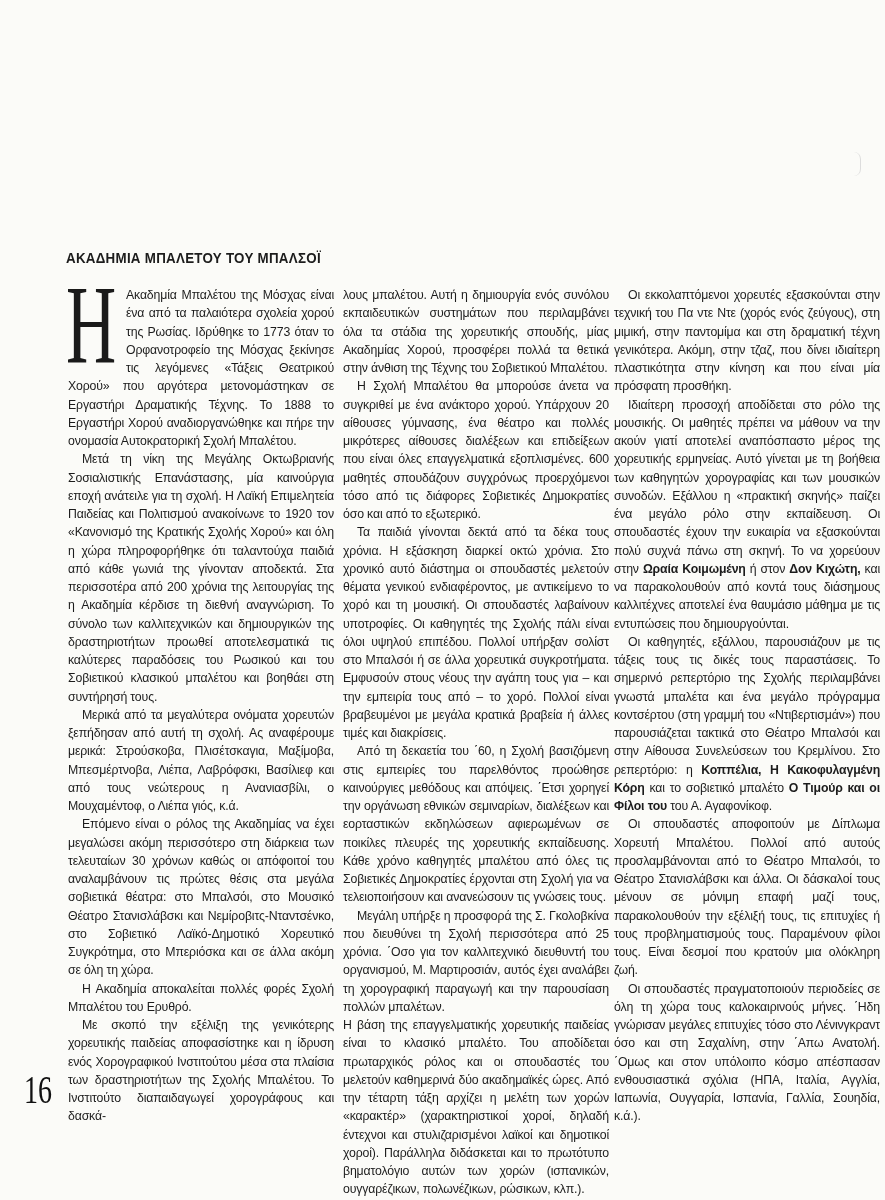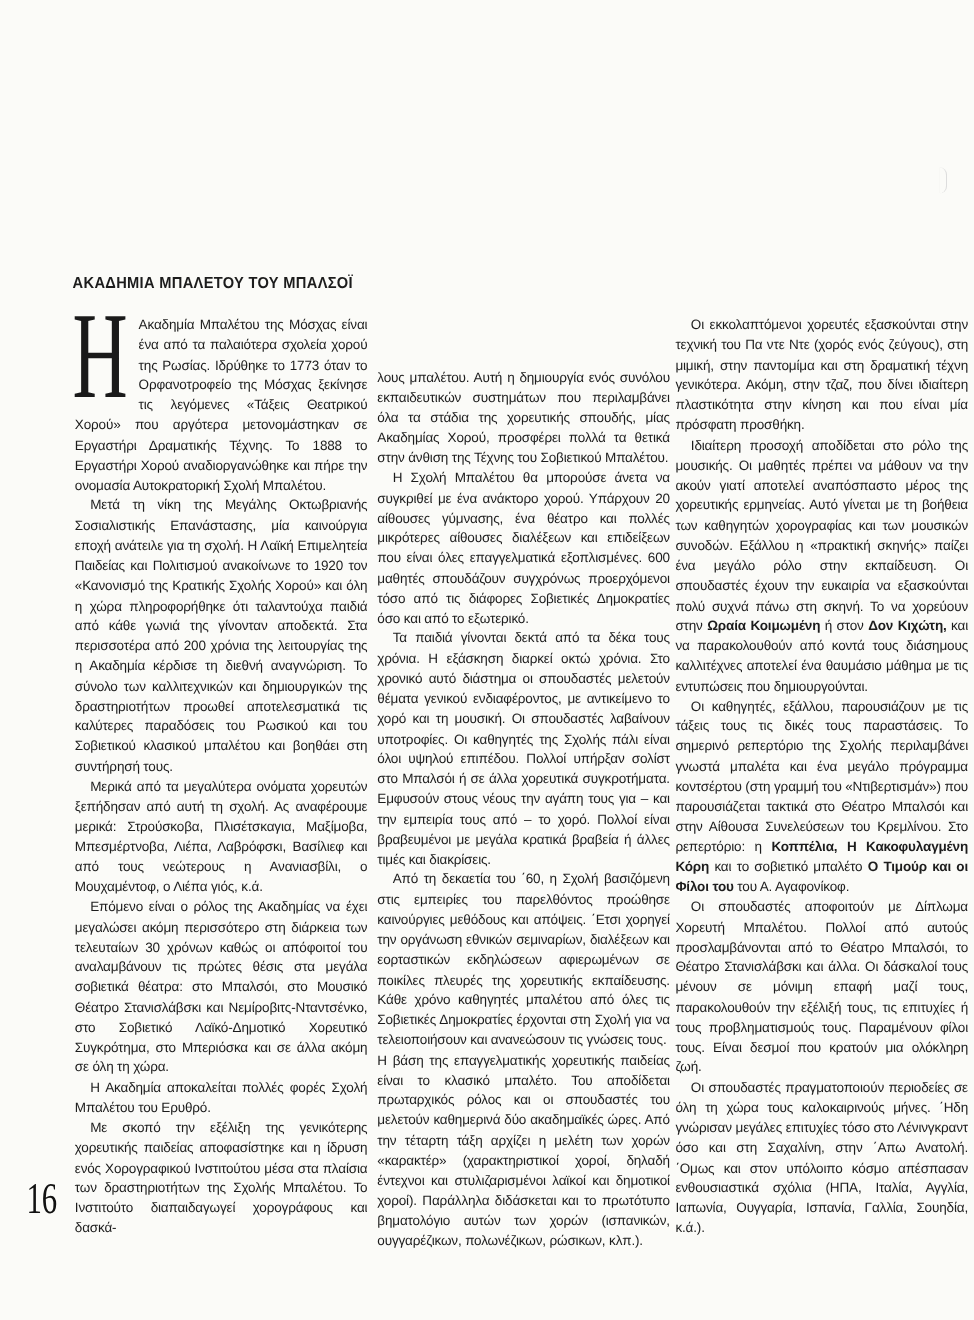--- a/index.html
+++ b/index.html
@@ -20,21 +20,21 @@
   }
   .col {
     position: absolute; top: 286px; width: 266px;
     font-size: 12.3px; line-height: 18.25px;
     text-align: justify; hyphens: manual;
     letter-spacing: -0.15px;
   }
   .col p { margin: 0; text-indent: 14px; }
   .col p.noindent { text-indent: 0; }
   .col1 { left: 52px; }
-  .col2 { left: 327px; margin-top: 48px; }
+  .col2 { left: 327px; }
   .col3 { left: 598px; }
   .dropcap {
     float: left;
     font-family: "Liberation Serif", "DejaVu Serif", serif;
     font-size: 112px; line-height: 84px;
     height: 88px;
     margin: -4px 12px 0 -2px;
     color: #1a1a1a;
     transform: scaleX(0.62); transform-origin: left top;
     width: 48px;
@@ -68,20 +68,21 @@
     <p>Επόμενο είναι ο ρόλος της Ακαδημίας να έχει μεγαλώσει ακόμη περισσότερο στη διάρκεια των τελευταίων 30 χρόνων καθώς οι απόφοιτοί του αναλαμβάνουν τις πρώτες θέσις στα μεγάλα σοβιετικά θέατρα: στο Μπαλσόι, στο Μουσικό Θέατρο Στανισλάβσκι και Νεμίροβιτς-Νταντσένκο, στο Σοβιετικό Λαϊκό-Δημοτικό Χορευτικό Συγκρότημα, στο Μπεριόσκα και σε άλλα ακόμη σε όλη τη χώρα.</p>
     <p>Η Ακαδημία αποκαλείται πολλές φορές Σχολή Μπαλέτου του Ερυθρό.</p>
     <p>Με σκοπό την εξέλιξη της γενικότερης χορευτικής παιδείας αποφασίστηκε και η ίδρυση ενός Χορογραφικού Ινστιτούτου μέσα στα πλαίσια των δραστηριοτήτων της Σχολής Μπαλέτου. Το Ινστιτούτο διαπαιδαγωγεί χορογράφους και δασκά-</p>
   </div>
 
   <div class="col col2">
     <p class="noindent">λους μπαλέτου. Αυτή η δημιουργία ενός συνόλου εκπαιδευτικών συστημάτων που περιλαμβάνει όλα τα στάδια της χορευτικής σπουδής, μίας Ακαδημίας Χορού, προσφέρει πολλά τα θετικά στην άνθιση της Τέχνης του Σοβιετικού Μπαλέτου.</p>
     <p>Η Σχολή Μπαλέτου θα μπορούσε άνετα να συγκριθεί με ένα ανάκτορο χορού. Υπάρχουν 20 αίθουσες γύμνασης, ένα θέατρο και πολλές μικρότερες αίθουσες διαλέξεων και επιδείξεων που είναι όλες επαγγελματικά εξοπλισμένες. 600 μαθητές σπουδάζουν συγχρόνως προερχόμενοι τόσο από τις διάφορες Σοβιετικές Δημοκρατίες όσο και από το εξωτερικό.</p>
     <p>Τα παιδιά γίνονται δεκτά από τα δέκα τους χρόνια. Η εξάσκηση διαρκεί οκτώ χρόνια. Στο χρονικό αυτό διάστημα οι σπουδαστές μελετούν θέματα γενικού ενδιαφέροντος, με αντικείμενο το χορό και τη μουσική. Οι σπουδαστές λαβαίνουν υποτροφίες. Οι καθηγητές της Σχολής πάλι είναι όλοι υψηλού επιπέδου. Πολλοί υπήρξαν σολίστ στο Μπαλσόι ή σε άλλα χορευτικά συγκροτήματα. Εμφυσούν στους νέους την αγάπη τους για – και την εμπειρία τους από – το χορό. Πολλοί είναι βραβευμένοι με μεγάλα κρατικά βραβεία ή άλλες τιμές και διακρίσεις.</p>
     <p>Από τη δεκαετία του ΄60, η Σχολή βασιζόμενη στις εμπειρίες του παρελθόντος προώθησε καινούργιες μεθόδους και απόψεις. ΄Ετσι χορηγεί την οργάνωση εθνικών σεμιναρίων, διαλέξεων και εορταστικών εκδηλώσεων αφιερωμένων σε ποικίλες πλευρές της χορευτικής εκπαίδευσης. Κάθε χρόνο καθηγητές μπαλέτου από όλες τις Σοβιετικές Δημοκρατίες έρχονται στη Σχολή για να τελειοποιήσουν και ανανεώσουν τις γνώσεις τους.</p>
+    <p>Μεγάλη υπήρξε η προσφορά της Σ. Γκολοβκίνα που διευθύνει τη Σχολή περισσότερα από 25 χρόνια. ΄Οσο για τον καλλιτεχνικό διευθυντή του οργανισμού, Μ. Μαρτιροσιάν, αυτός έχει αναλάβει τη χορογραφική παραγωγή και την παρουσίαση πολλών μπαλέτων.</p>
     <p class="noindent">Η βάση της επαγγελματικής χορευτικής παιδείας είναι το κλασικό μπαλέτο. Του αποδίδεται πρωταρχικός ρόλος και οι σπουδαστές του μελετούν καθημερινά δύο ακαδημαϊκές ώρες. Από την τέταρτη τάξη αρχίζει η μελέτη των χορών «καρακτέρ» (χαρακτηριστικοί χοροί, δηλαδή έντεχνοι και στυλιζαρισμένοι λαϊκοί και δημοτικοί χοροί). Παράλληλα διδάσκεται και το πρωτότυπο βηματολόγιο αυτών των χορών (ισπανικών, ουγγαρέζικων, πολωνέζικων, ρώσικων, κλπ.).</p>
   </div>
 
   <div class="col col3">
     <p>Οι εκκολαπτόμενοι χορευτές εξασκούνται στην τεχνική του Πα ντε Ντε (χορός ενός ζεύγους), στη μιμική, στην παντομίμα και στη δραματική τέχνη γενικότερα. Ακόμη, στην τζαζ, που δίνει ιδιαίτερη πλαστικότητα στην κίνηση και που είναι μία πρόσφατη προσθήκη.</p>
     <p><span>Ιδιαίτερη προσοχή αποδίδεται στο ρόλο της μουσικής. Οι μαθητές πρέπει να μάθουν να την ακούν γιατί αποτελεί αναπόσπαστο μέρος της χορευτικής ερμηνείας. Αυτό γίνεται με τη βοήθεια των καθηγητών χορογραφίας και των μουσικών συνοδών. Εξάλλου η «πρακτική σκηνής» παίζει ένα μεγάλο ρόλο στην εκπαίδευση. Οι σπουδαστές έχουν την ευκαιρία να εξασκούνται πολύ συχνά πάνω στη σκηνή. Το να χορεύουν στην </span><b>Ωραία Κοιμωμένη</b><span> ή στον </span><b>Δον Κιχώτη,</b><span> και να παρακολουθούν από κοντά τους διάσημους καλλιτέχνες αποτελεί ένα θαυμάσιο μάθημα με τις εντυπώσεις που δημιουργούνται.</span></p>
     <p><span>Οι καθηγητές, εξάλλου, παρουσιάζουν με τις τάξεις τους τις δικές τους παραστάσεις. Το σημερινό ρεπερτόριο της Σχολής περιλαμβάνει γνωστά μπαλέτα και ένα μεγάλο πρόγραμμα κοντσέρτου (στη γραμμή του «Ντιβερτισμάν») που παρουσιάζεται τακτικά στο Θέατρο Μπαλσόι και στην Αίθουσα Συνελεύσεων του Κρεμλίνου. Στο ρεπερτόριο: η </span><b>Κοππέλια, Η Κακοφυλαγμένη Κόρη</b><span> και το σοβιετικό μπαλέτο </span><b>Ο Τιμούρ και οι Φίλοι του</b><span> του Α. Αγαφονίκοφ.</span></p>
     <p>Οι σπουδαστές αποφοιτούν με Δίπλωμα Χορευτή Μπαλέτου. Πολλοί από αυτούς προσλαμβάνονται από το Θέατρο Μπαλσόι, το Θέατρο Στανισλάβσκι και άλλα. Οι δάσκαλοί τους μένουν σε μόνιμη επαφή μαζί τους, παρακολουθούν την εξέλιξή τους, τις επιτυχίες ή τους προβληματισμούς τους. Παραμένουν φίλοι τους. Είναι δεσμοί που κρατούν μια ολόκληρη ζωή.</p>
     <p>Οι σπουδαστές πραγματοποιούν περιοδείες σε όλη τη χώρα τους καλοκαιρινούς μήνες. ΄Ηδη γνώρισαν μεγάλες επιτυχίες τόσο στο Λένινγκραντ όσο και στη Σαχαλίνη, στην ΄Απω Ανατολή. ΄Ομως και στον υπόλοιπο κόσμο απέσπασαν ενθουσιαστικά σχόλια (ΗΠΑ, Ιταλία, Αγγλία, Ιαπωνία, Ουγγαρία, Ισπανία, Γαλλία, Σουηδία, κ.ά.).</p>
   </div>

